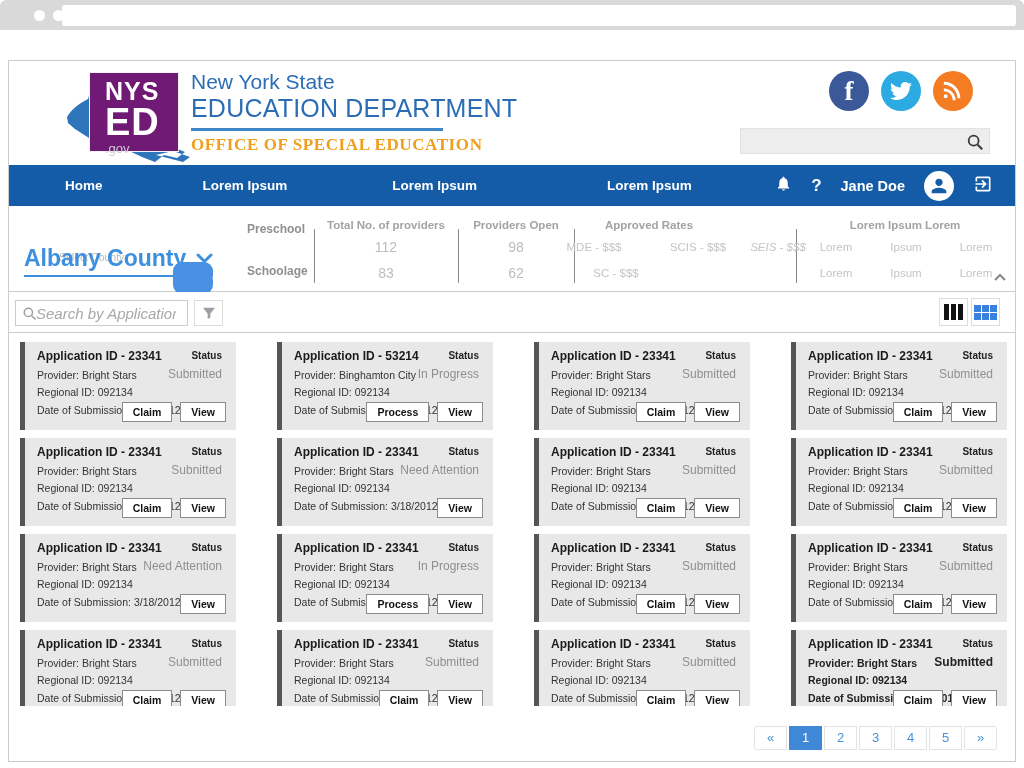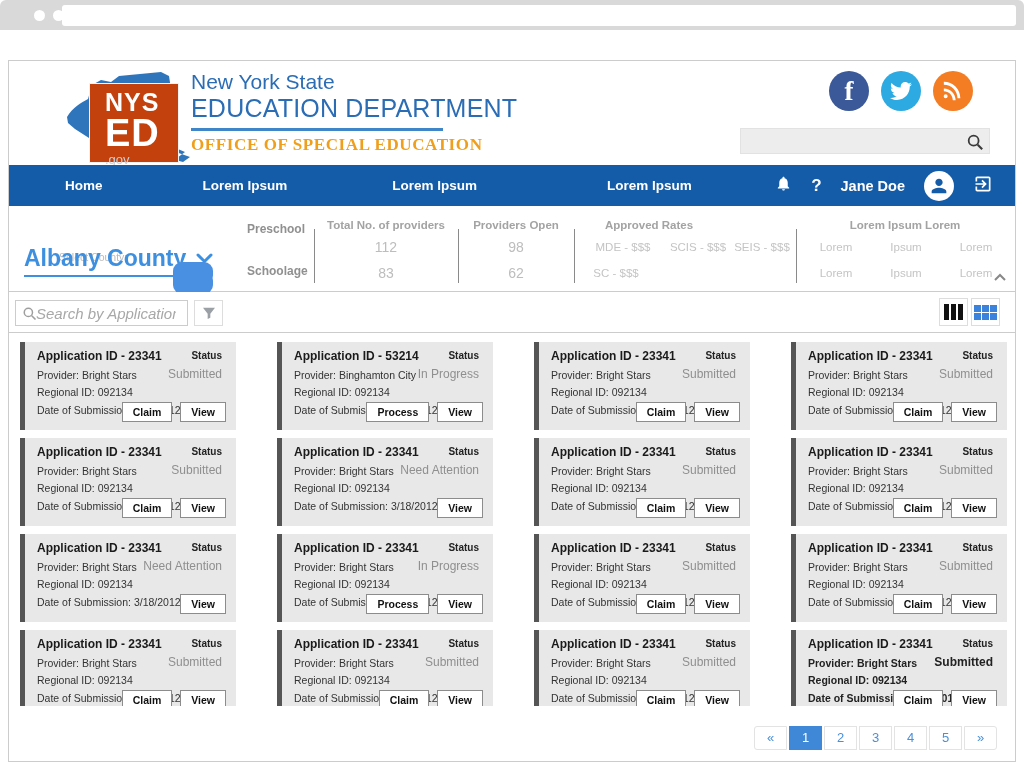--- a/index.html
+++ b/index.html
@@ -9,21 +9,21 @@
   .browser-bar { position:absolute; left:0; top:0; width:1024px; height:30px; background:#d9d9d9; border-radius:6px 6px 0 0; }
   .dots { position:absolute; left:34px; top:10px; display:flex; gap:8px; }
   .dot { width:11px; height:11px; border-radius:50%; background:#fff; }
   .addr-bar { position:absolute; left:62px; top:5px; width:954px; height:21px; background:#fff; border-radius:3px; border:none; outline:none; padding:0 8px; font-size:11px; }
 
   
   .frame { position:absolute; left:8px; top:60px; width:1008px; height:702px; background:#fff; border:1px solid #ccc; }
 
   
   .logo-wrap { position:absolute; left:52px; top:6px; width:134px; height:98px; }
-  .logo-square { position:absolute; left:28px; top:16px; width:90px; height:80px; background:#c2410c; border:1px solid #f2f2f2; padding:6px 0 0 15px; }
+  .logo-square { position:absolute; left:28px; top:5px; width:90px; height:80px; background:#701a75; border:1px solid #f2f2f2; padding:6px 0 0 15px; }
   .logo-nys { color:#fff; font-weight:bold; font-size:25px; letter-spacing:1px; line-height:1; }
   .logo-ed  { color:#fff; font-weight:bold; font-size:38px; letter-spacing:1px; line-height:.95; }
   .logo-gov { color:#c9cfd8; font-size:13px; margin-top:1px; }
   .dept-text { position:absolute; left:182px; top:9px; }
   .dept-l1 { color:#2b6db5; font-size:21px; }
   .dept-l2 { color:#2b6db5; font-size:25px; letter-spacing:.2px; }
   .dept-rule { width:252px; height:3px; background:#3f86c9; margin:5px 0 4px; }
   .dept-l3 { color:#ef9f1c; font-family:"Liberation Serif",serif; font-weight:bold; font-size:17px; letter-spacing:.6px; }
   .social { position:absolute; top:10px; right:42px; display:flex; gap:12px; }
   .soc-circle { width:40px; height:40px; border-radius:50%; display:flex; align-items:center; justify-content:center; cursor:pointer; }
@@ -198,23 +198,23 @@
 
     <div class="stat-hdr" style="left:305px;width:144px;">Total No. of providers</div>
     <div class="stat-val" style="left:305px;width:144px;top:33px;">112</div>
     <div class="stat-val" style="left:305px;width:144px;top:59px;">83</div>
 
     <div class="stat-hdr" style="left:449px;width:116px;">Providers Open</div>
     <div class="stat-val" style="left:449px;width:116px;top:33px;">98</div>
     <div class="stat-val" style="left:449px;width:116px;top:59px;">62</div>
 
     <div class="stat-hdr" style="left:565px;width:150px;">Approved Rates</div>
-    <div class="rate-val" style="left:574px;width:80px;top:35px;">MDE - $$$</div>
+    <div class="rate-val" style="left:545px;width:80px;top:35px;">MDE - $$$</div>
     <div class="rate-val" style="left:648px;width:82px;top:35px;">SCIS - $$$</div>
-    <div class="rate-val" style="left:712px;width:82px;top:35px;">SEIS - $$$</div>
+    <div class="rate-val" style="left:728px;width:82px;top:35px;font-style:italic;">SEIS - $$$</div>
     <div class="rate-val" style="left:567px;width:80px;top:61px;">SC - $$$</div>
 
     <div class="stat-hdr" style="left:787px;width:218px;">Lorem Ipsum Lorem</div>
     <div class="rate-val" style="left:792px;width:70px;top:35px;">Lorem</div>
     <div class="rate-val" style="left:862px;width:70px;top:35px;">Ipsum</div>
     <div class="rate-val" style="left:932px;width:70px;top:35px;">Lorem</div>
     <div class="rate-val" style="left:792px;width:70px;top:61px;">Lorem</div>
     <div class="rate-val" style="left:862px;width:70px;top:61px;">Ipsum</div>
     <div class="rate-val" style="left:932px;width:70px;top:61px;">Lorem</div>
 

